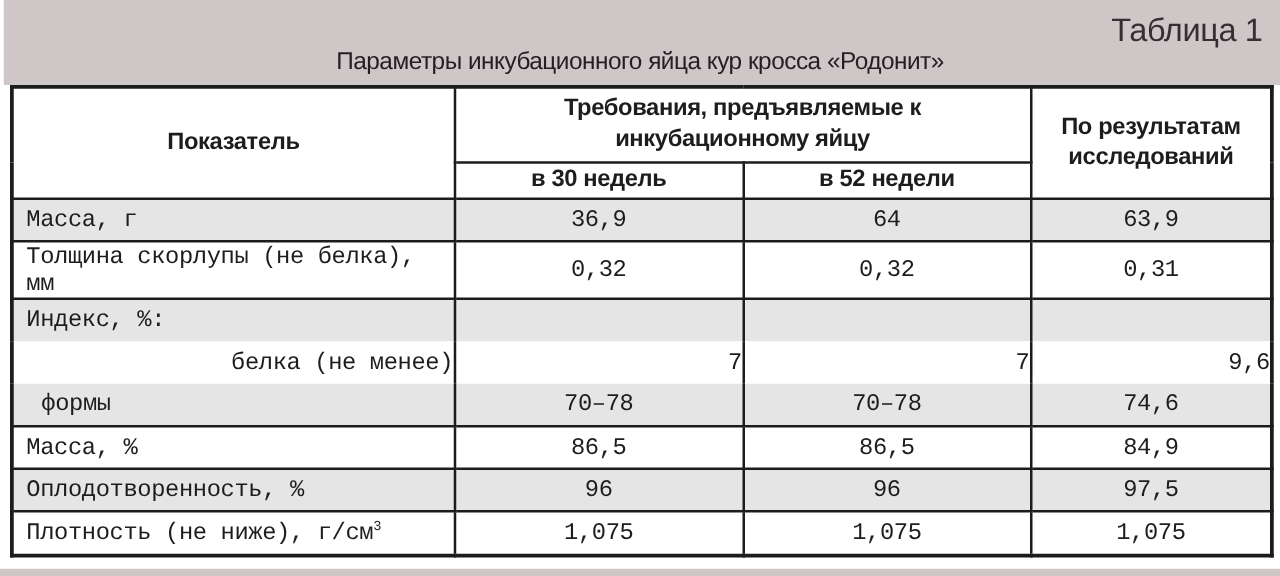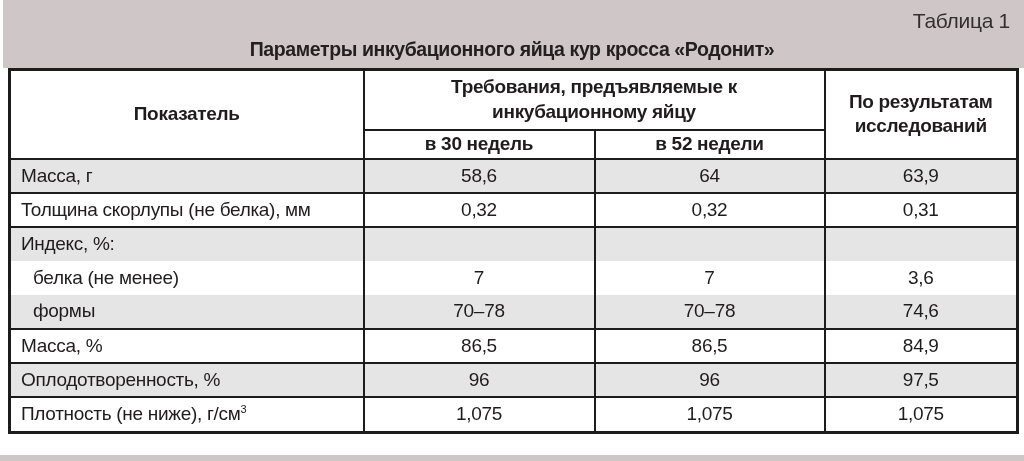--- a/index.html
+++ b/index.html
@@ -25,30 +25,30 @@
   }
   .band-bottom {
     position: absolute;
     left: 0; right: 0; top: 455px;
     height: 6px;
     background: var(--band);
   }
   .table-label {
     position: absolute;
     top: 9px; right: 14px;
-    font-size: 21px;
+    font-size: 26px;
     letter-spacing: -0.3px;
     color: #343031;
   }
   .page-title {
     position: absolute;
     top: 38px; left: 0; right: 0;
     text-align: center;
     font-size: 19.5px;
-    font-weight: bold;
+    font-weight: normal;
     letter-spacing: -0.4px;
     color: #242021;
   }
   table.main {
     position: absolute;
     left: 8px; top: 68px;
     width: 1008px;
     border-collapse: collapse;
     table-layout: fixed;
     background: #ffffff;
@@ -63,28 +63,28 @@
   th, td {
     border: 2px solid var(--border);
     vertical-align: middle;
     text-align: center;
     font-weight: normal;
     color: var(--text);
   }
   th { font-weight: bold; line-height: 1.3; }
   tr.hdr1 > th { height: 60px; }
   tr.hdr2 > th { height: 29px; }
-  tr.datarow > td { height: 34px; }
+  tr.datarow > td { height: 34px; font-family: Liberation Mono, monospace; }
   tr.lastrow > td { height: 36px; }
   .req-span { display: inline-block; max-width: 330px; text-align: center; }
   td.label-cell { text-align: left; padding-left: 10px; }
   td.label-cell.indent { padding-left: 22px; }
   tr.stripe > td { background: var(--stripe); }
   tr.group-head > td { border-bottom-width: 0; }
-  tr.group-mid > td { border-top-width: 0; border-bottom-width: 0; }
+  tr.group-mid > td { border-top-width: 0; border-bottom-width: 0; text-align: right; }
   tr.group-end > td { border-top-width: 0; }
   sup { font-size: 11px; line-height: 0; }
 </style>
 </head>
 <body>
 
 <div class="band-top"></div>
 <div class="band-bottom"></div>
 
 <div class="table-label">Таблица 1</div>
@@ -105,21 +105,21 @@
       </th>
       <th rowspan="2">По результатам исследований</th>
     </tr>
     <tr class="hdr2">
       <th>в 30 недель</th>
       <th>в 52 недели</th>
     </tr>
 
     <tr class="datarow stripe">
       <td class="label-cell"><span>Масса, г</span></td>
-      <td>58,6</td>
+      <td>36,9</td>
       <td>64</td>
       <td>63,9</td>
     </tr>
 
     <tr class="datarow">
       <td class="label-cell"><span>Толщина скорлупы (не белка), мм</span></td>
       <td>0,32</td>
       <td>0,32</td>
       <td>0,31</td>
     </tr>
@@ -128,21 +128,21 @@
       <td class="label-cell"><span>Индекс, %:</span></td>
       <td></td>
       <td></td>
       <td></td>
     </tr>
 
     <tr class="datarow group-mid">
       <td class="label-cell indent"><span>белка (не менее)</span></td>
       <td>7</td>
       <td>7</td>
-      <td>3,6</td>
+      <td>9,6</td>
     </tr>
 
     <tr class="datarow stripe group-end">
       <td class="label-cell indent"><span>формы</span></td>
       <td>70–78</td>
       <td>70–78</td>
       <td>74,6</td>
     </tr>
 
     <tr class="datarow">

